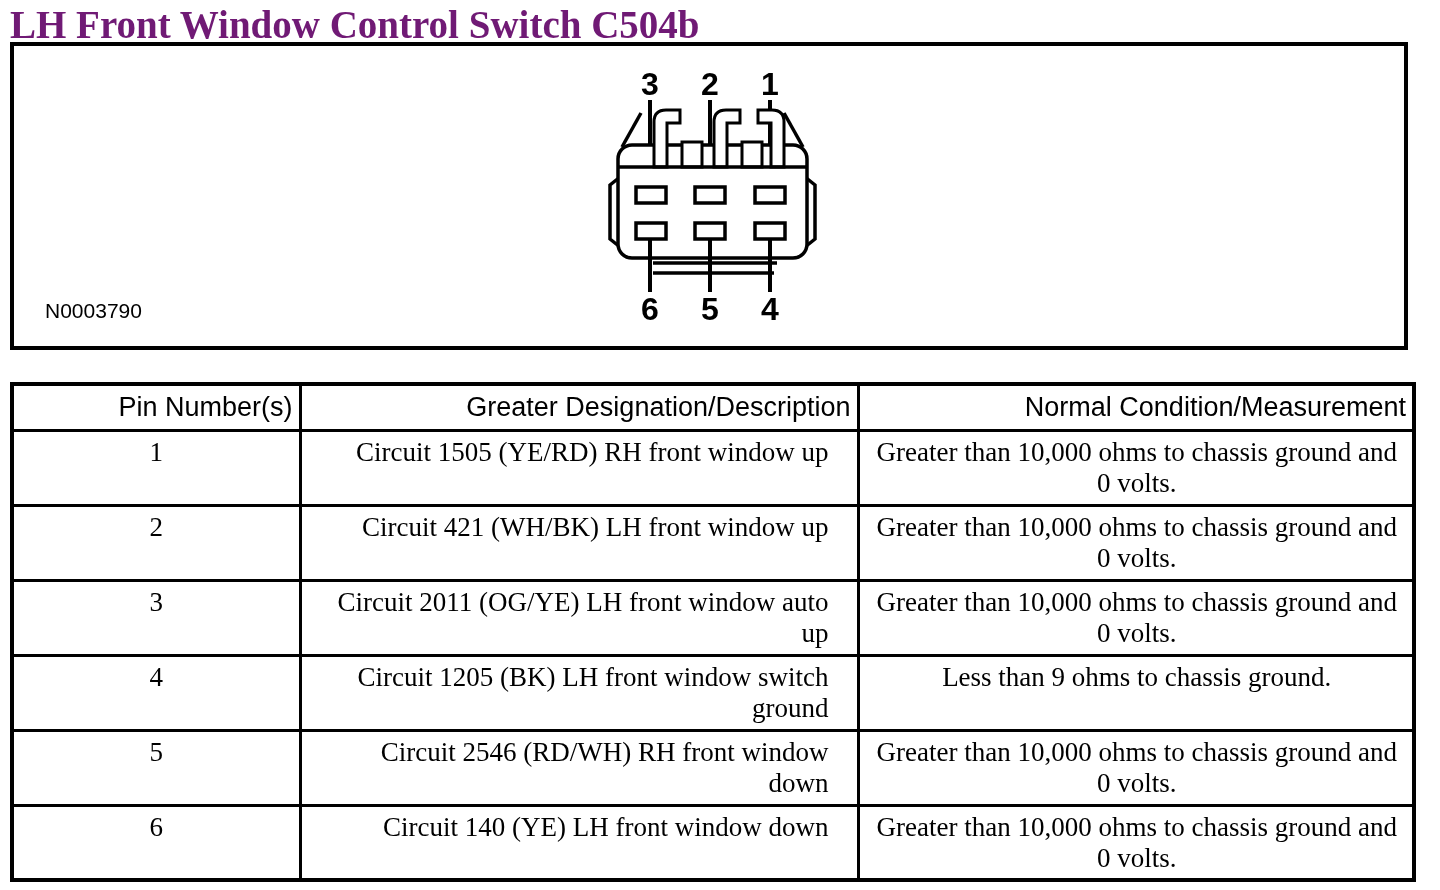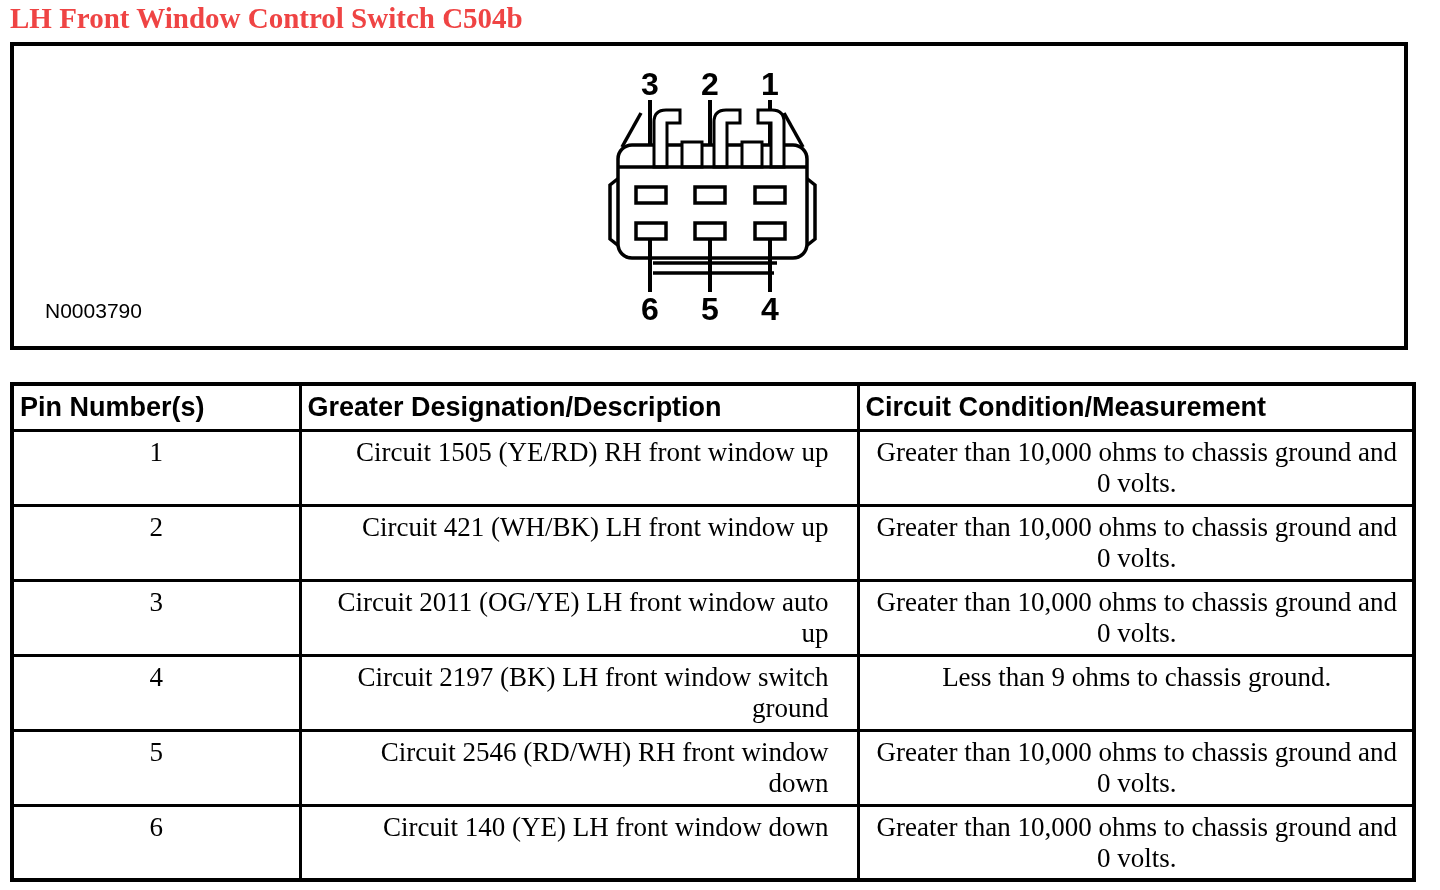--- a/index.html
+++ b/index.html
@@ -11,23 +11,23 @@
     background: #ffffff;
     color: #000000;
     overflow: hidden;
   }
   .title {
     position: absolute;
     left: 10px;
     top: 2px;
     font-family: "Liberation Serif", serif;
     font-weight: bold;
-    font-size: 29px;
+    font-size: 39px;
     letter-spacing: 0px;
-    color: #ef4444;
+    color: #701a75;
     white-space: nowrap;
   }
   .figure-box {
     position: absolute;
     left: 10px;
     top: 42px;
     width: 1398px;
     height: 308px;
     border: 4px solid #000;
     background: #fff;
@@ -43,23 +43,23 @@
     border: 4px solid #000;
     background: #fff;
   }
   .pin-table th, .pin-table td {
     border: 3px solid #000;
     overflow: hidden;
   }
   .pin-table th {
     height: 46px;
     font-family: "Liberation Sans", sans-serif;
-    font-weight: bold;
+    font-weight: normal;
     font-size: 27px;
-    text-align: left;
+    text-align: right;
     vertical-align: middle;
     padding: 0 6px;
   }
   .pin-table td {
     height: 75px;
     font-family: "Liberation Serif", serif;
     font-size: 27px;
     line-height: 1.16;
     vertical-align: top;
     padding-top: 5px;
@@ -140,42 +140,42 @@
   <table class="pin-table">
     <colgroup>
       <col style="width:288px">
       <col style="width:558px">
       <col style="width:556px">
     </colgroup>
     <thead>
       <tr>
         <th>Pin Number(s)</th>
         <th>Greater Designation/Description</th>
-        <th>Circuit Condition/Measurement</th>
+        <th>Normal Condition/Measurement</th>
       </tr>
     </thead>
     <tbody>
       <tr>
         <td class="pin-cell">1</td>
         <td class="circuit-cell">Circuit 1505 (YE/RD) RH front window up</td>
         <td class="condition-cell">Greater than 10,000 ohms to chassis ground and 0 volts.</td>
       </tr>
       <tr>
         <td class="pin-cell">2</td>
         <td class="circuit-cell">Circuit 421 (WH/BK) LH front window up</td>
         <td class="condition-cell">Greater than 10,000 ohms to chassis ground and 0 volts.</td>
       </tr>
       <tr>
         <td class="pin-cell">3</td>
         <td class="circuit-cell">Circuit 2011 (OG/YE) LH front window auto up</td>
         <td class="condition-cell">Greater than 10,000 ohms to chassis ground and 0 volts.</td>
       </tr>
       <tr>
         <td class="pin-cell">4</td>
-        <td class="circuit-cell">Circuit 2197 (BK) LH front window switch ground</td>
+        <td class="circuit-cell">Circuit 1205 (BK) LH front window switch ground</td>
         <td class="condition-cell">Less than 9 ohms to chassis ground.</td>
       </tr>
       <tr>
         <td class="pin-cell">5</td>
         <td class="circuit-cell">Circuit 2546 (RD/WH) RH front window down</td>
         <td class="condition-cell">Greater than 10,000 ohms to chassis ground and 0 volts.</td>
       </tr>
       <tr>
         <td class="pin-cell">6</td>
         <td class="circuit-cell">Circuit 140 (YE) LH front window down</td>

